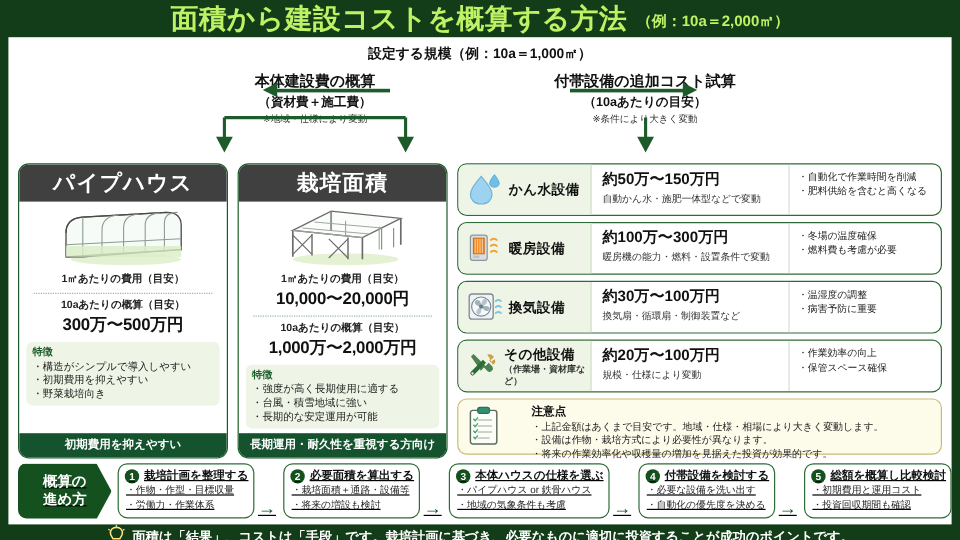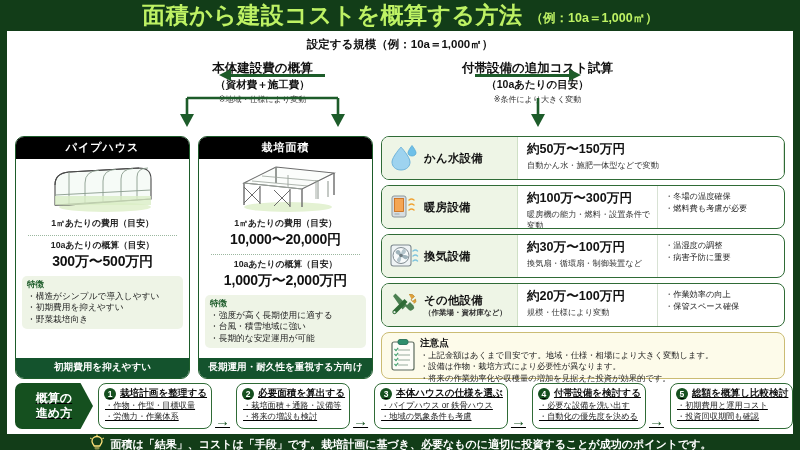--- a/index.html
+++ b/index.html
@@ -55,21 +55,21 @@
   .main-row { display: flex; gap: 8px; flex: 1; padding-top: 6px; }
   .left-zone { width: 358px; display: flex; gap: 8px; }
   .right-zone { flex: 1; display: flex; flex-direction: column; gap: 5px; }
 
   
   .house-card {
     flex: 1; border: 1.6px solid #1d5c2a; border-radius: 9px;
     display: flex; flex-direction: column; overflow: hidden; background: #fff;
   }
   .house-head {
-    background: #000000; color: #fff; font-size: 11px; font-weight: bold;
+    background: #404040; color: #fff; font-size: 18px; font-weight: bold;
     text-align: center; padding: 3px 0 4px; letter-spacing: 1px;
   }
   .house-img { display: flex; align-items: center; justify-content: center; padding: 4px 0 2px; }
   .cost-block { text-align: center; padding: 1px 4px 2px; }
   .cost-label { font-size: 8.8px; font-weight: bold; color: #222; }
   .cost-value { font-size: 14px; font-weight: bold; color: #111; margin-top: 1px; letter-spacing: -.2px; }
   .divider { border-top: 1.2px dotted #9bb79f; margin: 3px 12px; }
   .feat-box {
     background: #eef4e6; border-radius: 5px; margin: 3px 6px 4px; padding: 3px 5px 4px;
   }
@@ -79,34 +79,34 @@
     background: #14532d; color: #fff; font-size: 9.6px; font-weight: bold;
     text-align: center; padding: 3px 0 4px; margin-top: auto;
   }
 
   
   .equip {
     display: flex; align-items: stretch; border: 1.4px solid #2f6b36; border-radius: 8px;
     background: #fff; height: 44px; overflow: hidden;
   }
   .eq-left {
-    width: 136px; background: #eef5e6; display: flex; align-items: center; gap: 5px;
+    width: 111px; background: #eef5e6; display: flex; align-items: center; gap: 5px;
     padding-left: 7px; border-right: 1.2px solid #cfe0c6;
   }
   .eq-name-wrap { display: flex; flex-direction: column; justify-content: center; }
   .eq-name { font-size: 11.4px; font-weight: bold; color: #111; letter-spacing: .3px; }
   .eq-sub { font-size: 7.5px; font-weight: bold; color: #333; }
   .eq-mid { flex: 1; padding: 4px 0 0 9px; border-right: 1.1px solid #d8e2d4; }
   .eq-price { font-size: 12.6px; font-weight: bold; color: #111; }
   .eq-note { font-size: 8.2px; color: #333; margin-top: 2px; }
   .eq-right { width: 126px; padding: 5px 0 0 7px; }
   .eq-bullet { font-size: 8.2px; color: #222; line-height: 1.42; }
 
   .caution {
-    display: flex; gap: 1px; border: 1.4px solid #cbbc74; border-radius: 8px;
+    display: flex; gap: 24px; border: 1.4px solid #cbbc74; border-radius: 8px;
     background: #fdfbea; padding: 4px 6px 4px 7px; height: 47px;
   }
   .caut-title { font-size: 9.6px; font-weight: bold; color: #111; }
   .caut-li { font-size: 8.3px; color: #222; line-height: 1.36; }
 
   
   .steps-row { display: flex; align-items: flex-end; gap: 2px; padding: 4px 0 3px; text-decoration: underline; }
   .steps-badge {
     width: 78px; height: 46px; background: #15501f; color: #fff;
     display: flex; flex-direction: column; align-items: center; justify-content: center;
@@ -134,21 +134,21 @@
     color: #ffffff; font-size: 11px; font-weight: bold;
   }
 </style>
 </head>
 <body>
 
 <div class="poster">
 
   <div class="title-bar">
     <span class="title-main">面積から建設コストを概算する方法</span>
-    <span class="title-sub">（例：10a＝1,000㎡）</span>
+    <span class="title-sub">（例：10a＝2,000㎡）</span>
   </div>
 
   <div class="body-wrap">
 
     <div class="scale-head">設定する規模（例：10a＝1,000㎡）</div>
 
     <div class="top-row">
 
       <div class="side-col">
         <div class="side-t1">本体建設費の概算</div>
@@ -257,20 +257,24 @@
               <path d="M23 13 C20.5 13 19 11.5 19 9.8 C19 7.6 23 2.5 23 2.5 C23 2.5 27 7.6 27 9.8 C27 11.5 25.5 13 23 13 Z" fill="#6fc0e8" stroke="#57a9d4" stroke-width=".8"></path>
             </svg>
             <div class="eq-name-wrap">
               <div class="eq-name">かん水設備</div>
             </div>
           </div>
           <div class="eq-mid">
             <div class="eq-price">約50万〜150万円</div>
             <div class="eq-note">自動かん水・施肥一体型などで変動</div>
           </div>
+          <div class="eq-right">
+            <div class="eq-bullet">・自動化で作業時間を削減</div>
+            <div class="eq-bullet">・肥料供給を含むと高くなる</div>
+          </div>
         </div>
 
         <div class="equip">
           <div class="eq-left">
             <svg width="30" height="30" viewBox="0 0 30 30">
               <rect x="3" y="4" width="14" height="21" rx="2" fill="#d7dde0" stroke="#8d979c" stroke-width="1"></rect>
               <rect x="5.5" y="6.5" width="9" height="13" fill="#f08a28" stroke="#c96a14" stroke-width=".8"></rect>
               <path d="M7 7 V19 M9 7 V19 M11 7 V19 M13 7 V19" stroke="#fdd9a8" stroke-width=".7"></path>
               <rect x="5.5" y="21" width="5" height="2" fill="#b9c2c6"></rect>
               <path d="M20 8 q2.5 -2 5 0 M20 13 q2.5 -2 5 0 M20 18 q2.5 -2 5 0" stroke="#f0a437" stroke-width="1.5" fill="none" stroke-linecap="round"></path>

